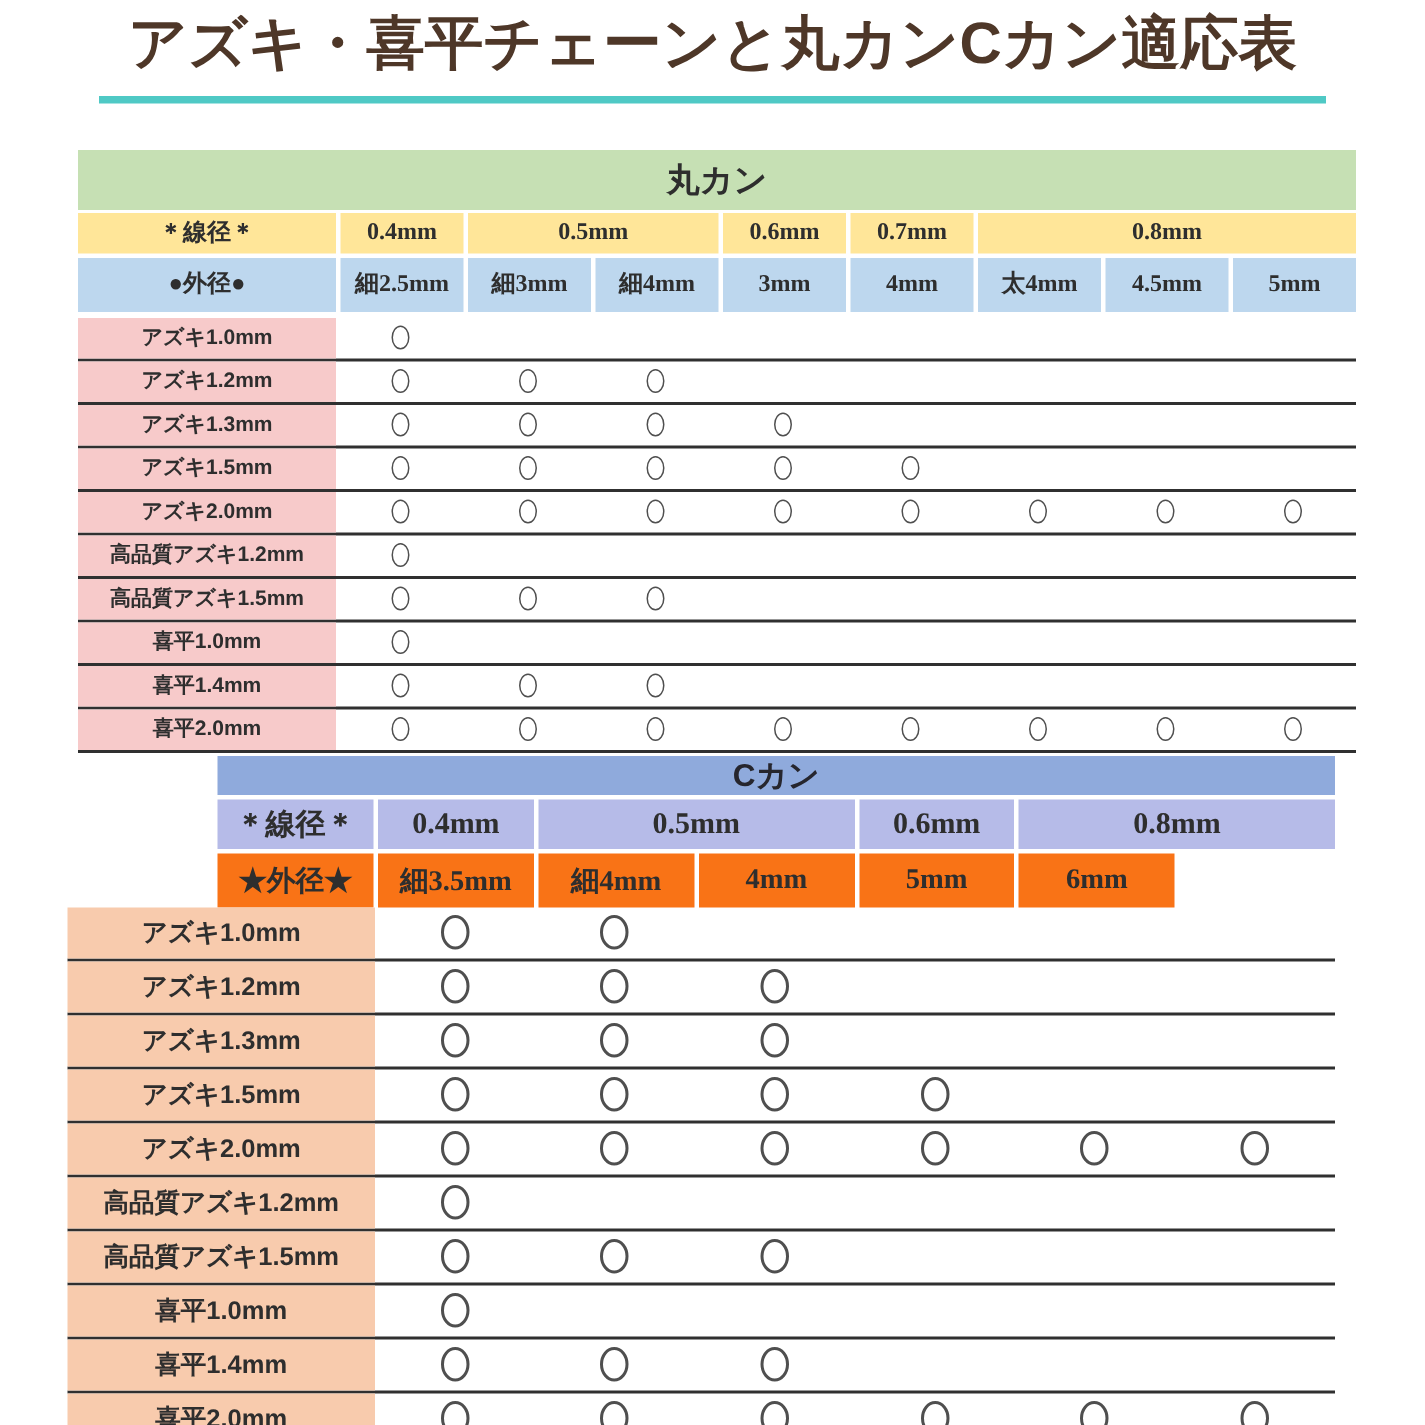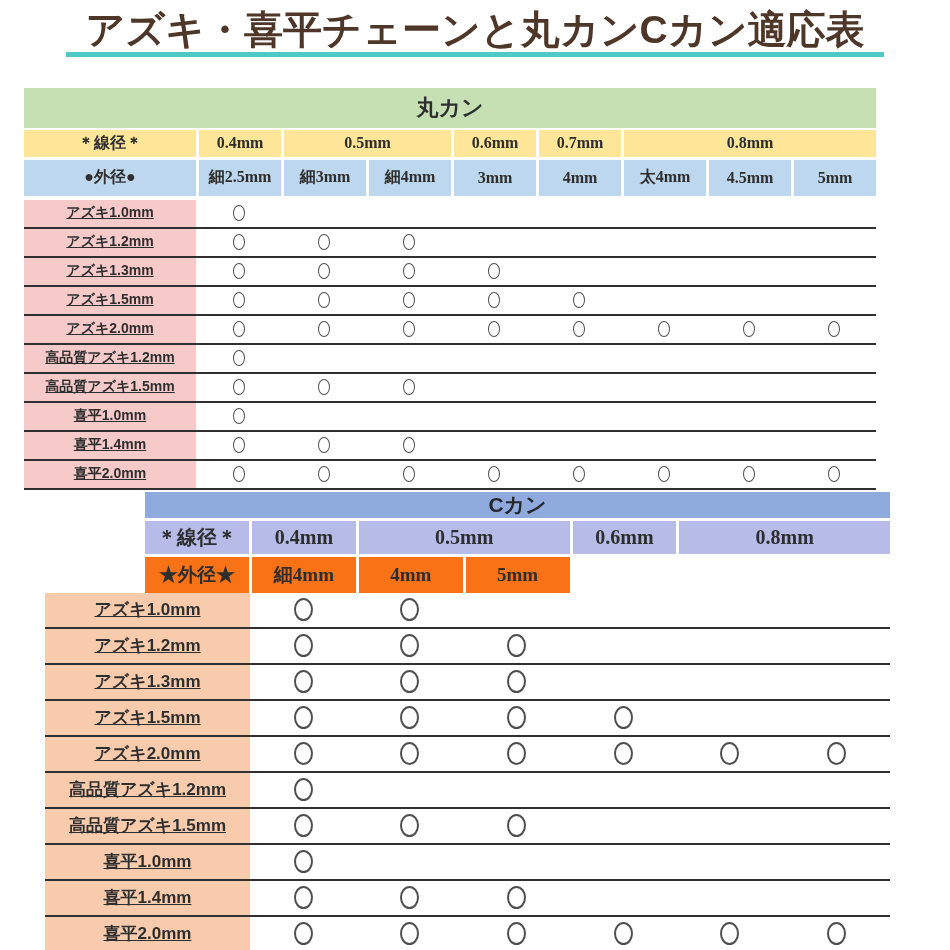--- a/index.html
+++ b/index.html
@@ -9,42 +9,42 @@
     font-family: "Liberation Sans", "DejaVu Sans", sans-serif;
     font-weight: bold;
     color: #2e2e2e;
     overflow: hidden;
   }
 
   
   .title-wrap {
     width: 818px;
     margin: 8px auto 0;
-    padding-bottom: 0;
+    padding-bottom: 12px;
     border-bottom: 5px solid #4fc9c5;
     text-align: center;
   }
   .title {
     font-size: 39px;
     line-height: 1.12;
     color: #4e3728;
     font-weight: 800;
     white-space: nowrap;
   }
 
   
   .hrow { display: grid; column-gap: 3px; font-family: Liberation Serif, serif; }
   .hcell, .hlabel, .rlabel, .dcell, .bar {
     display: flex; align-items: center; justify-content: center;
   }
-  .drow { border-bottom: 2px solid #303030; text-decoration: underline; }
+  .drow { border-bottom: 2px solid #303030; }
   .mark { border-radius: 50%; flex: 0 0 auto; }
 
   
-  .t1 { margin: 31px 0 0 24px; width: 852px; }
+  .t1 { margin: 31px 0 0 52px; width: 852px; }
   .t1-title { height: 40px; background: #c6e0b4; font-size: 22px; margin-bottom: 2px; }
   .t1 .hrow { grid-template-columns: 172px repeat(8, 1fr); }
   .t1-wire { margin-bottom: 3px; }
   .t1-wire .hcell, .t1-wire .hlabel { height: 27px; background: #ffe699; font-size: 16px; }
   .t1-outer { margin-bottom: 4px; }
   .t1-outer .hcell, .t1-outer .hlabel { height: 36px; background: #bdd7ee; font-size: 16px; }
   .t1 .drow { display: grid; grid-template-columns: 172px repeat(8, 1fr); height: 29px; }
   .t1 .rlabel { background: #f7caca; font-size: 14px; }
   .t1 .mark { width: 12px; height: 16px; border: 1.5px solid #4f4f4f; }
 
@@ -283,23 +283,25 @@
       <div class="t2-title bar">Cカン</div>
       <div class="hrow t2-wire">
         <div class="hlabel">＊線径＊</div>
       <div class="hcell" style="grid-column: span 1;">0.4mm</div>
           <div class="hcell" style="grid-column: span 2;">0.5mm</div>
           <div class="hcell" style="grid-column: span 1;">0.6mm</div>
           <div class="hcell" style="grid-column: span 2;">0.8mm</div>
         </div>
       <div class="hrow t2-outer">
         <div class="hlabel">★外径★</div>
+          <div class="hcell">細3.5mm</div>
           <div class="hcell">細4mm</div>
           <div class="hcell">4mm</div>
           <div class="hcell">5mm</div>
+          <div class="hcell">6mm</div>
         </div>
     </div>
     <div class="t2-body">
         <div class="drow">
           <div class="rlabel">アズキ1.0mm</div>
           <div class="dcell">
             <span class="mark"></span>
           </div>
           <div class="dcell">
             <span class="mark"></span>

